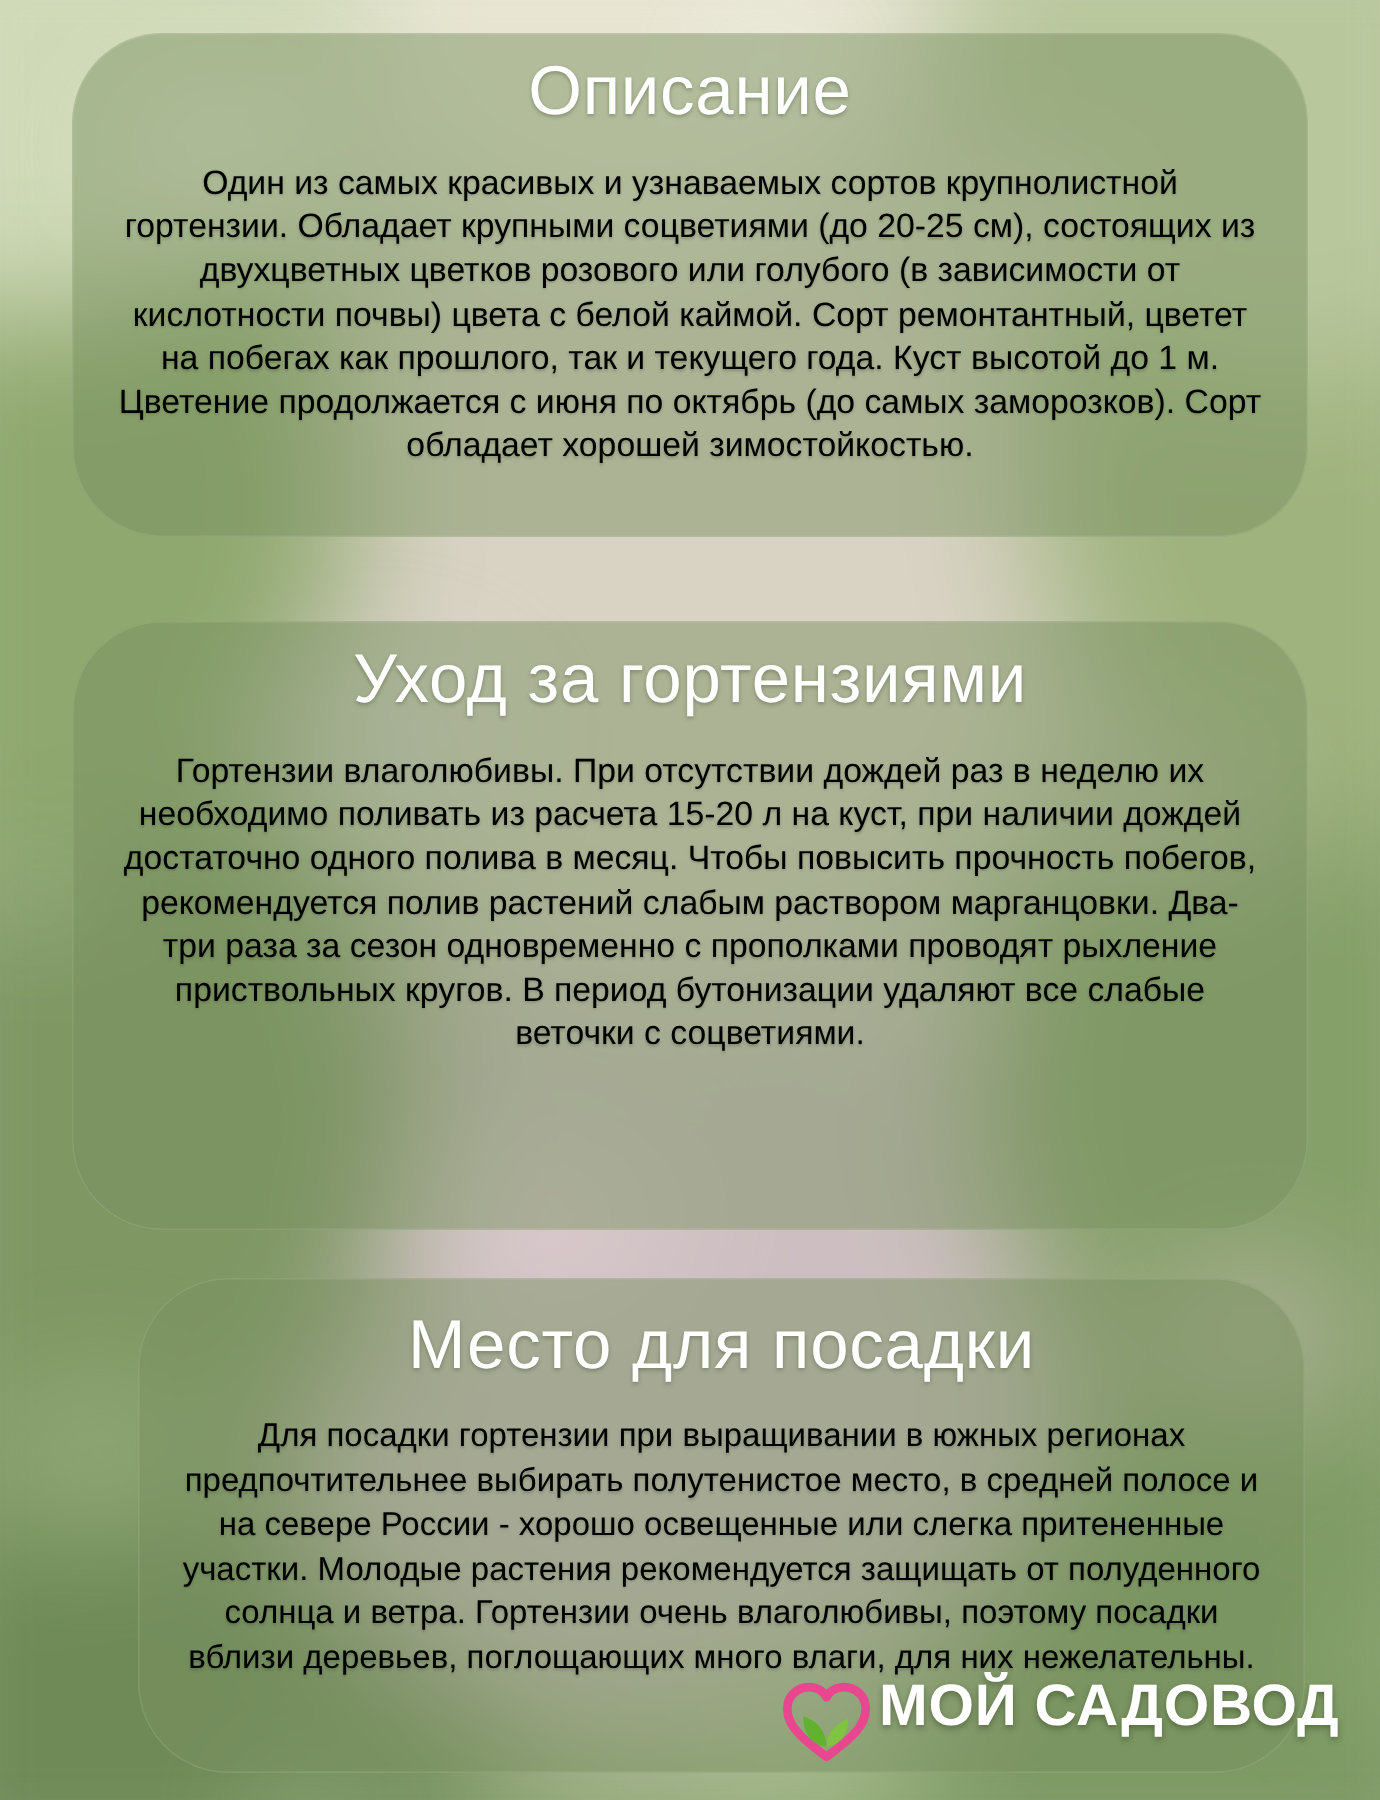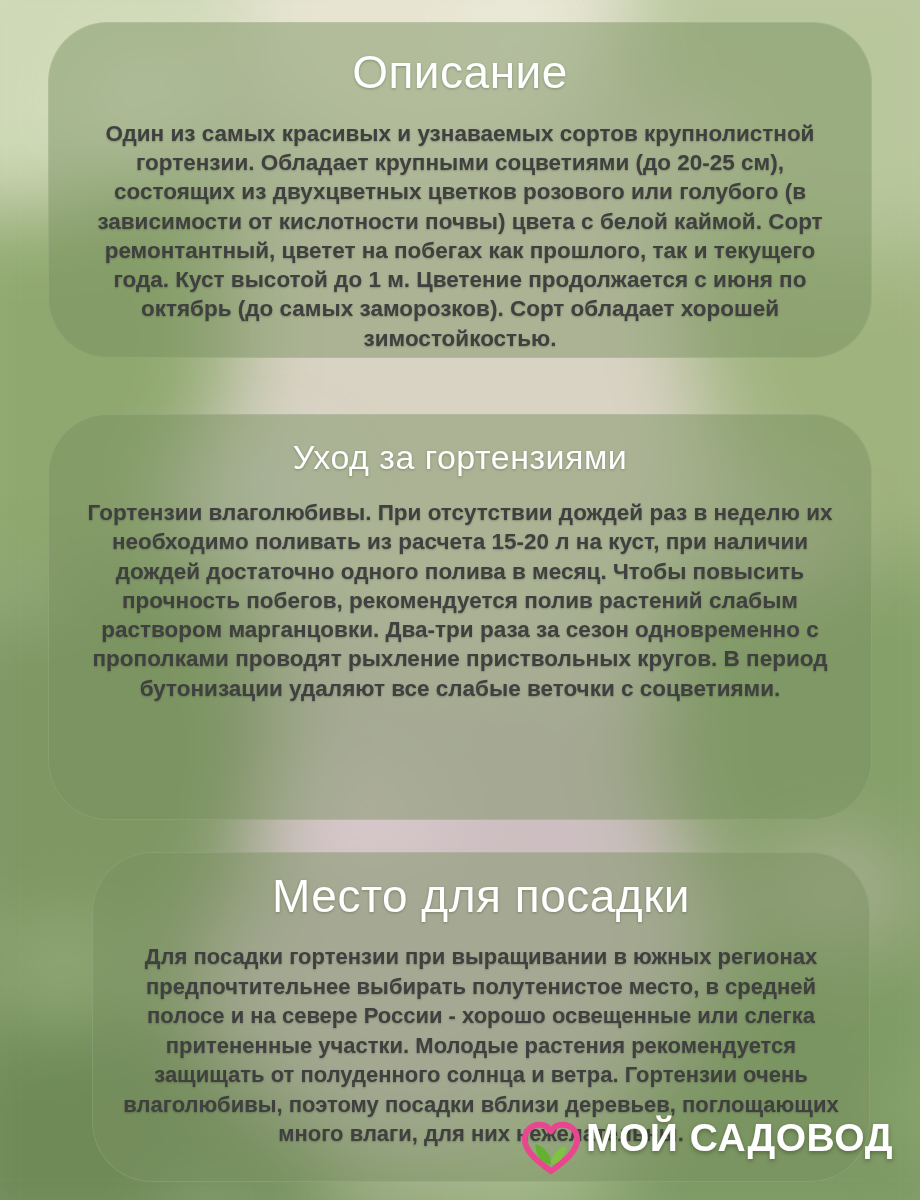--- a/index.html
+++ b/index.html
@@ -68,48 +68,48 @@
   #cards {
     position: relative;
     z-index: 2;
   }
   .card {
     position: absolute;
     border-radius: 60px;
     background: rgba(121, 145, 96, 0.48);
     box-shadow: inset 0 0 0 1px rgba(255,255,255,0.10);
     color: #ffffff;
-    padding: 22px 30px 22px;
+    padding: 10px 30px 22px;
     box-sizing: border-box;
     backdrop-filter: blur(2px);
   }
   .card-title {
     font-size: 46px;
     font-weight: 400;
     letter-spacing: .5px;
     text-align: center;
     line-height: 1.05;
     margin: 4px 0 6px;
     color: #ffffff;
     text-shadow: 0 1px 3px rgba(40,55,25,.35);
   }
   .card-body {
     font-size: 22.5px;
-    font-weight: 700;
+    font-weight: 400;
     line-height: 1.30;
     text-align: center;
-    color: #404040;
+    color: #000000;
     text-shadow: 0 1px 2px rgba(40,55,25,.3);
   }
 
   #card-description { left: 48px; top: 22px; width: 824px; height: 336px; }
   #card-care        { left: 48px; top: 414px; width: 824px; height: 406px; }
   #card-place       { left: 92px; top: 852px; width: 778px; height: 330px; padding: 16px 26px 20px; }
 
-  #card-care .card-title { font-size: 34px; }
+  #card-care .card-title { font-size: 46px; }
   #card-place .card-title { font-size: 46px; }
   #card-place .card-body { font-size: 22px; line-height: 1.34; }
 
   
   #watermark {
     position: absolute;
     z-index: 5;
     left: 520px;
     top: 1116px;
     display: flex;

